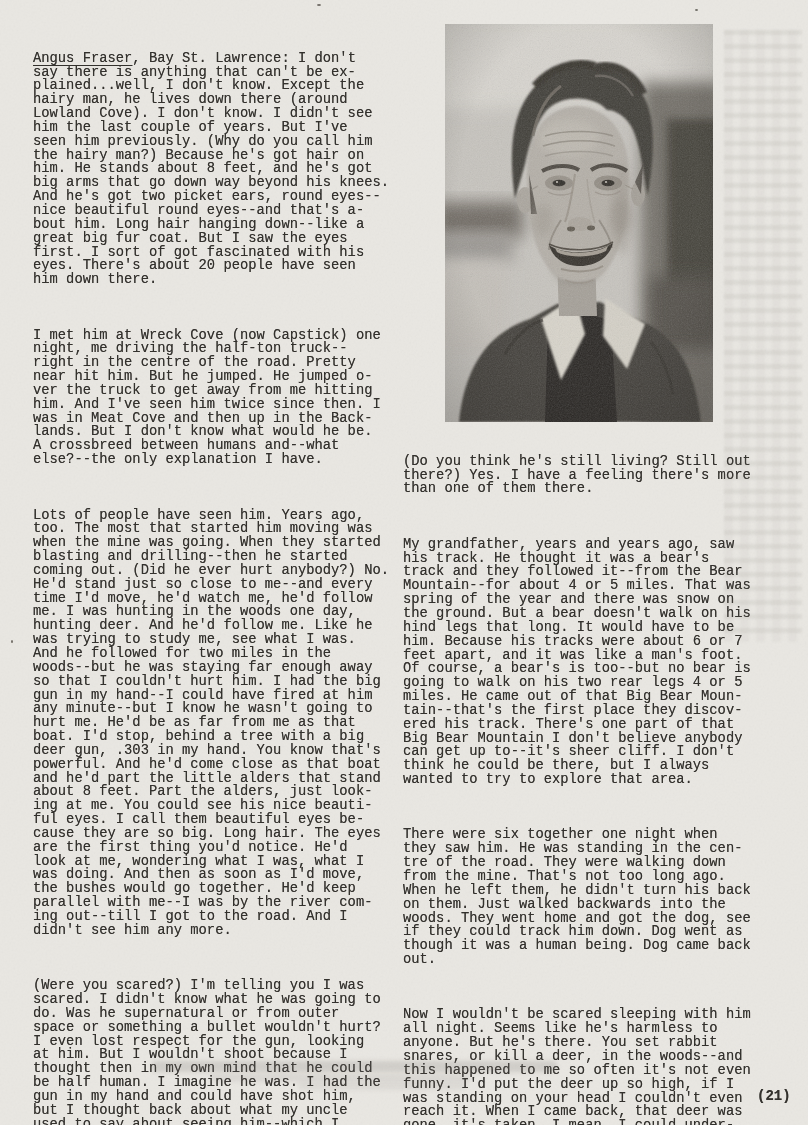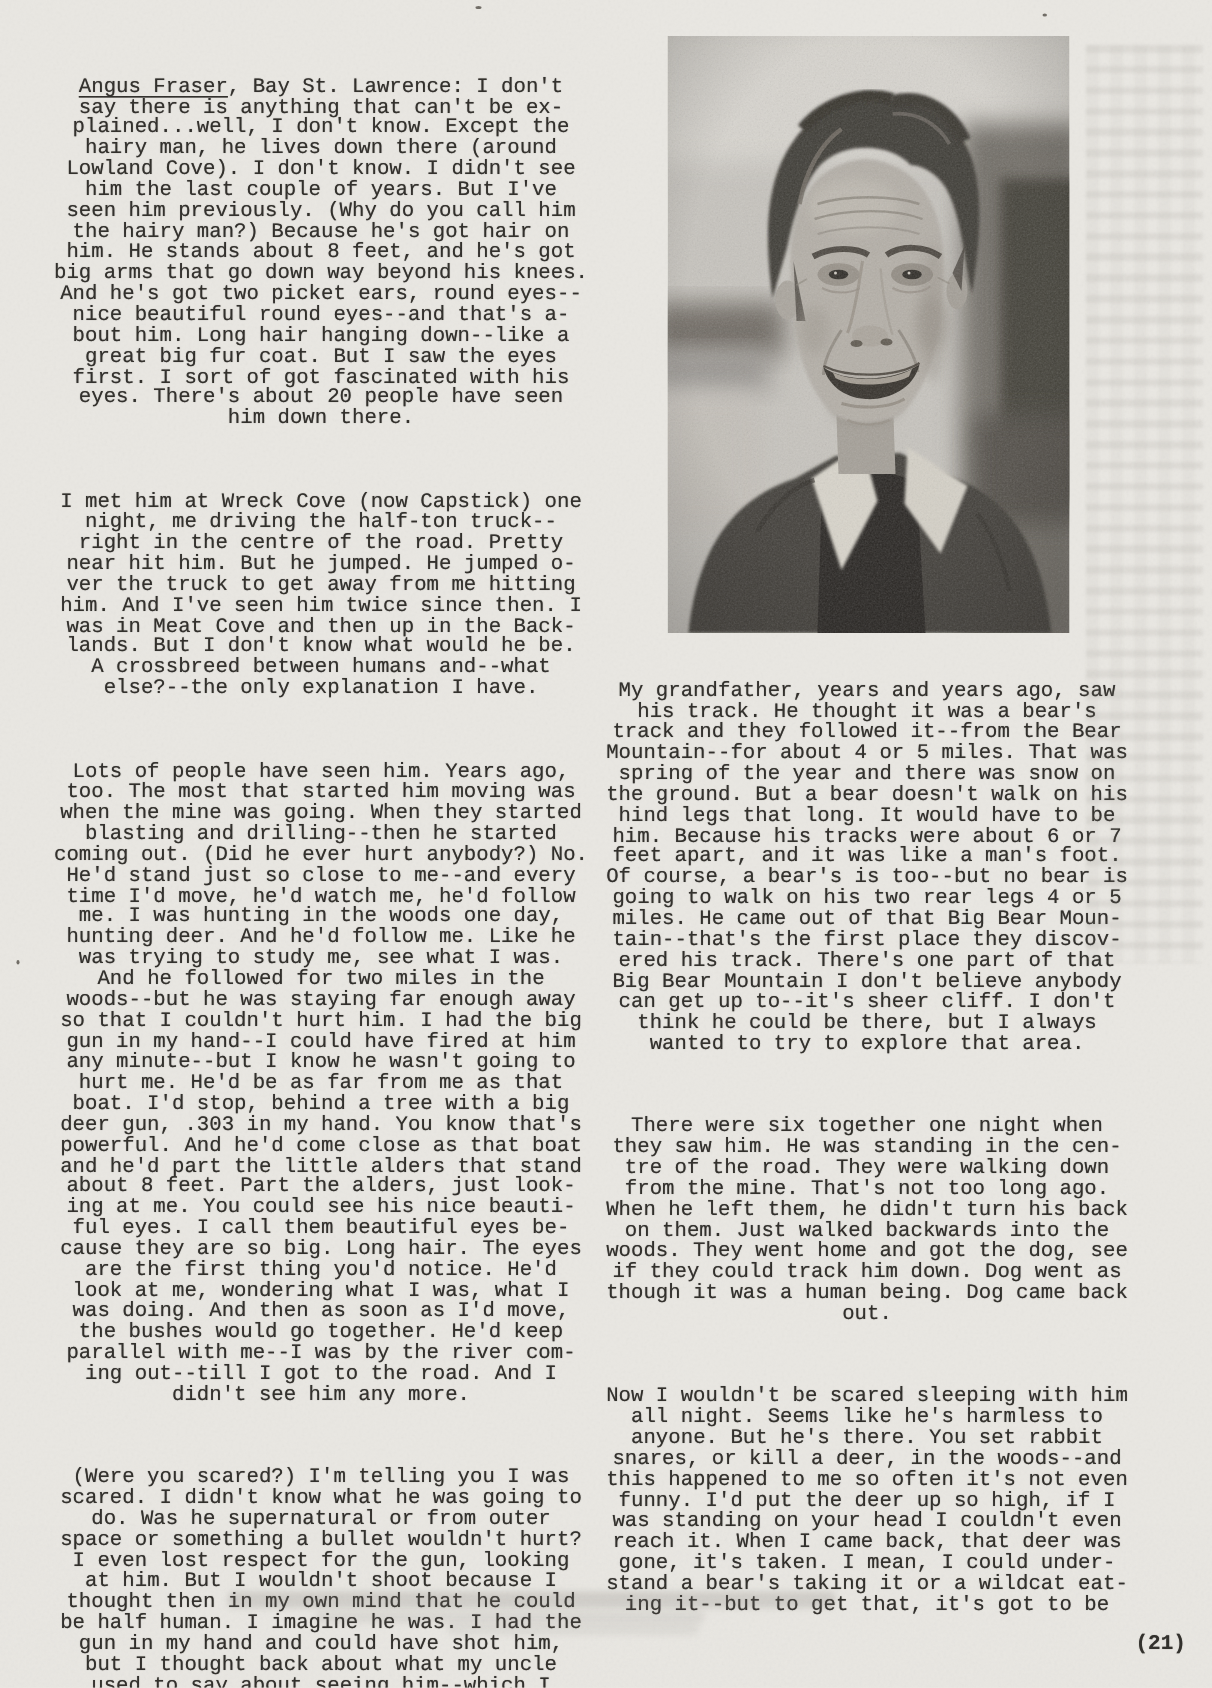--- a/index.html
+++ b/index.html
@@ -2,21 +2,21 @@
 <html><head>
 <meta charset="utf-8">
 <style>
   html,body{margin:0;padding:0;}
   body{
     width:808px;height:1125px;
     background:#e9e7e2;
     position:relative;overflow:hidden;
     font-family:"Liberation Mono","DejaVu Sans Mono",monospace;
   }
-  .page{position:absolute;inset:0;text-align:center;}
+  .page{position:absolute;inset:0;}
   
   .col{
     position:absolute;
     white-space:pre;
     font-size:13.8px;
     line-height:13.85px;
     color:#2f2d29;
     text-shadow:0 0 .6px rgba(47,45,41,.65);
   }
   .col p{margin:0 0 13.85px 0;}
@@ -228,20 +228,23 @@
       <path d="M104,220 C120,228 152,228 168,218" stroke="#4e4840" stroke-width="1.5" fill="none"></path>
       <path d="M116,245 C130,249 148,248 158,242" stroke="#8d867c" stroke-width="2" fill="none" opacity=".8"></path>
       <path d="M120,256 C128,260 140,260 148,256" stroke="#948d83" stroke-width="1.5" fill="none" opacity=".7"></path>
 
       <rect width="268" height="398" filter="url(#grainF)" opacity="0.2"></rect>
       <rect width="268" height="398" fill="url(#vg)"></rect>
     </svg>
   </div>
 
   <div class="col" id="right-col">
+    <p>(Do you think he's still living? Still out
+there?) Yes. I have a feeling there's more
+than one of them there.</p>
     <p>My grandfather, years and years ago, saw
 his track. He thought it was a bear's
 track and they followed it--from the Bear
 Mountain--for about 4 or 5 miles. That was
 spring of the year and there was snow on
 the ground. But a bear doesn't walk on his
 hind legs that long. It would have to be
 him. Because his tracks were about 6 or 7
 feet apart, and it was like a man's foot.
 Of course, a bear's is too--but no bear is

